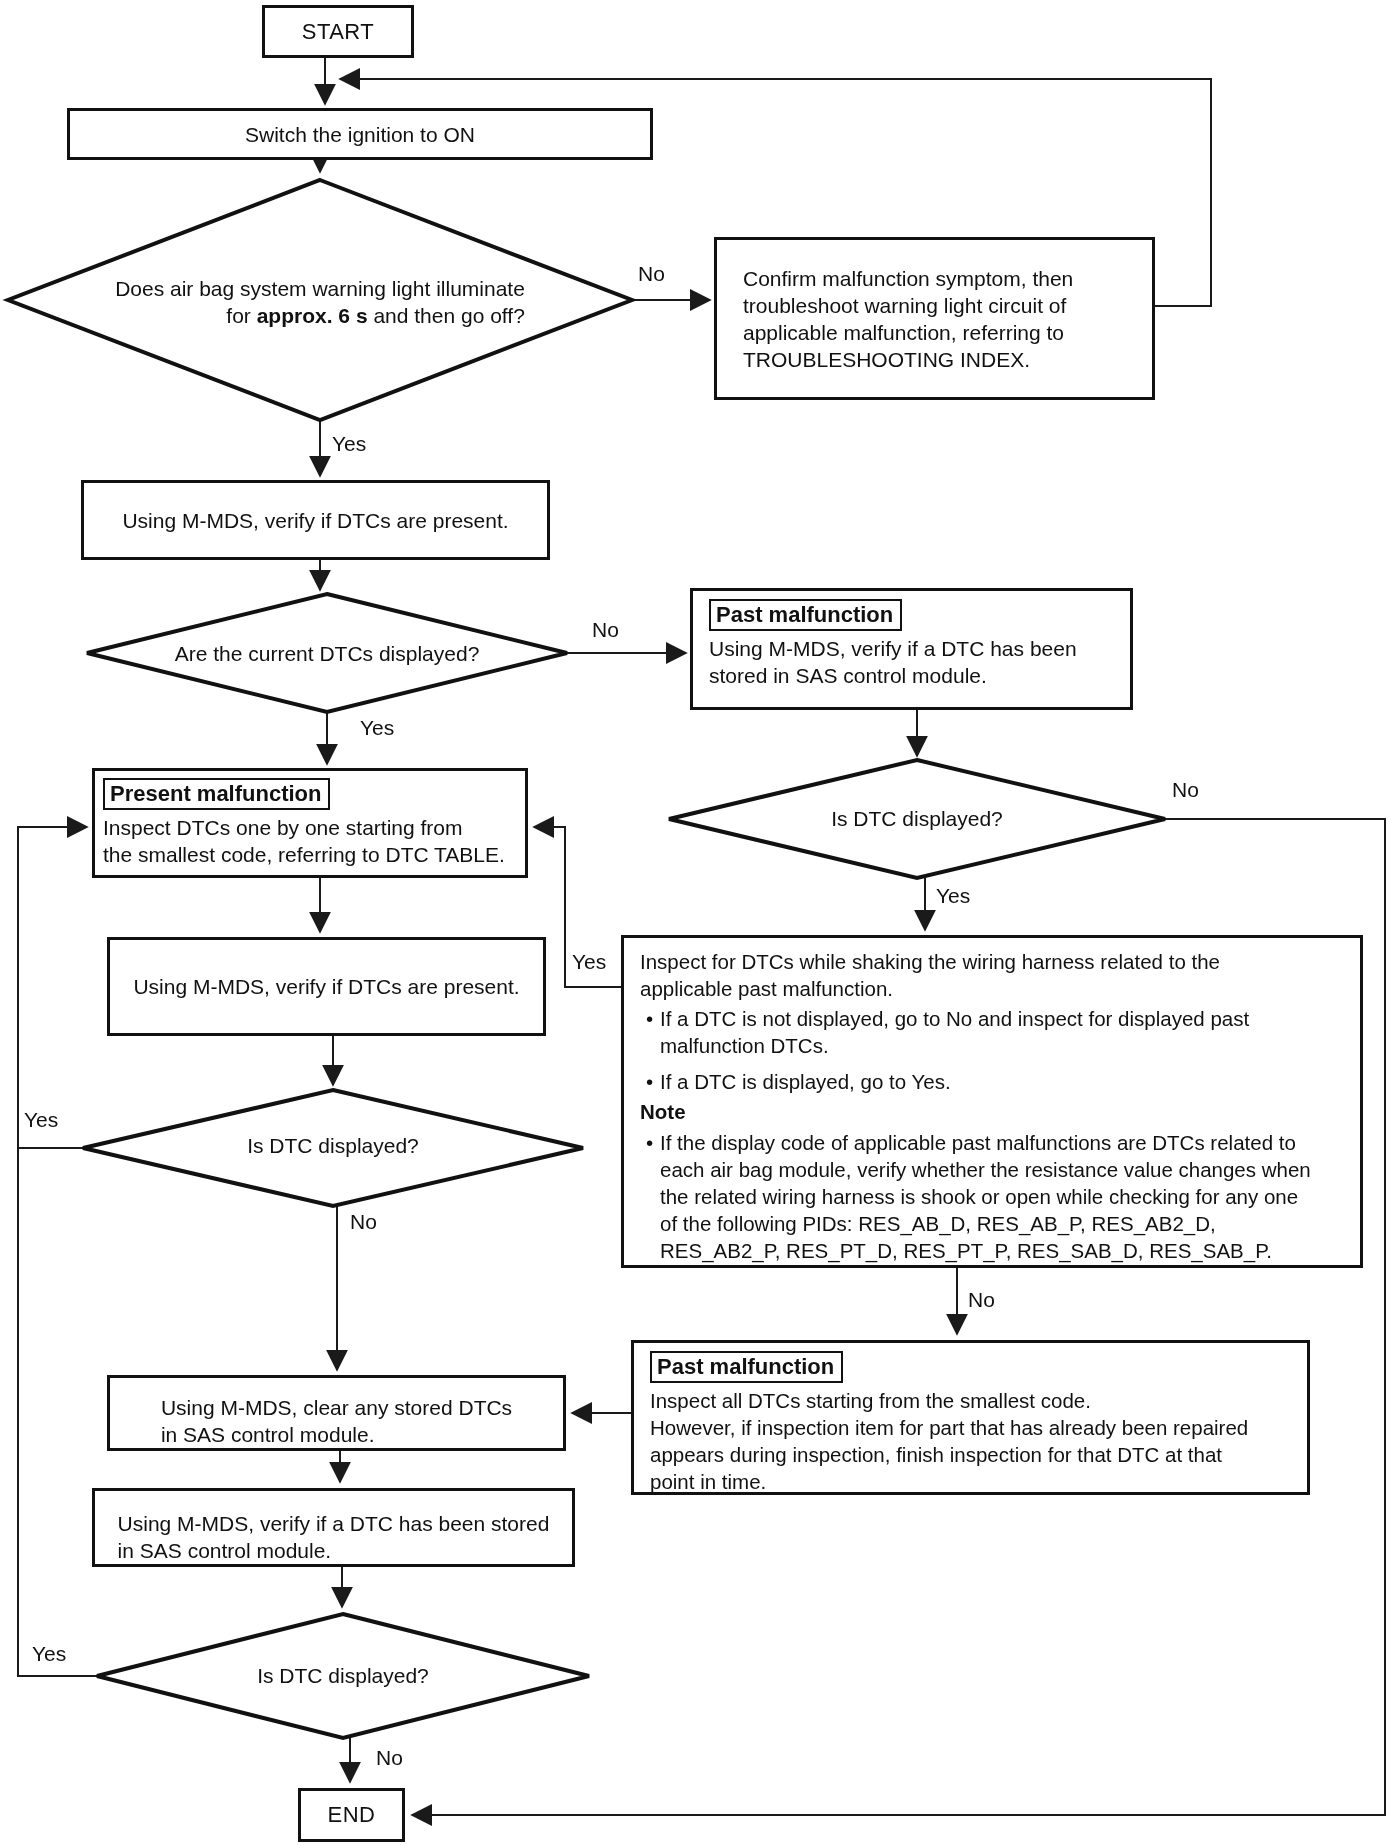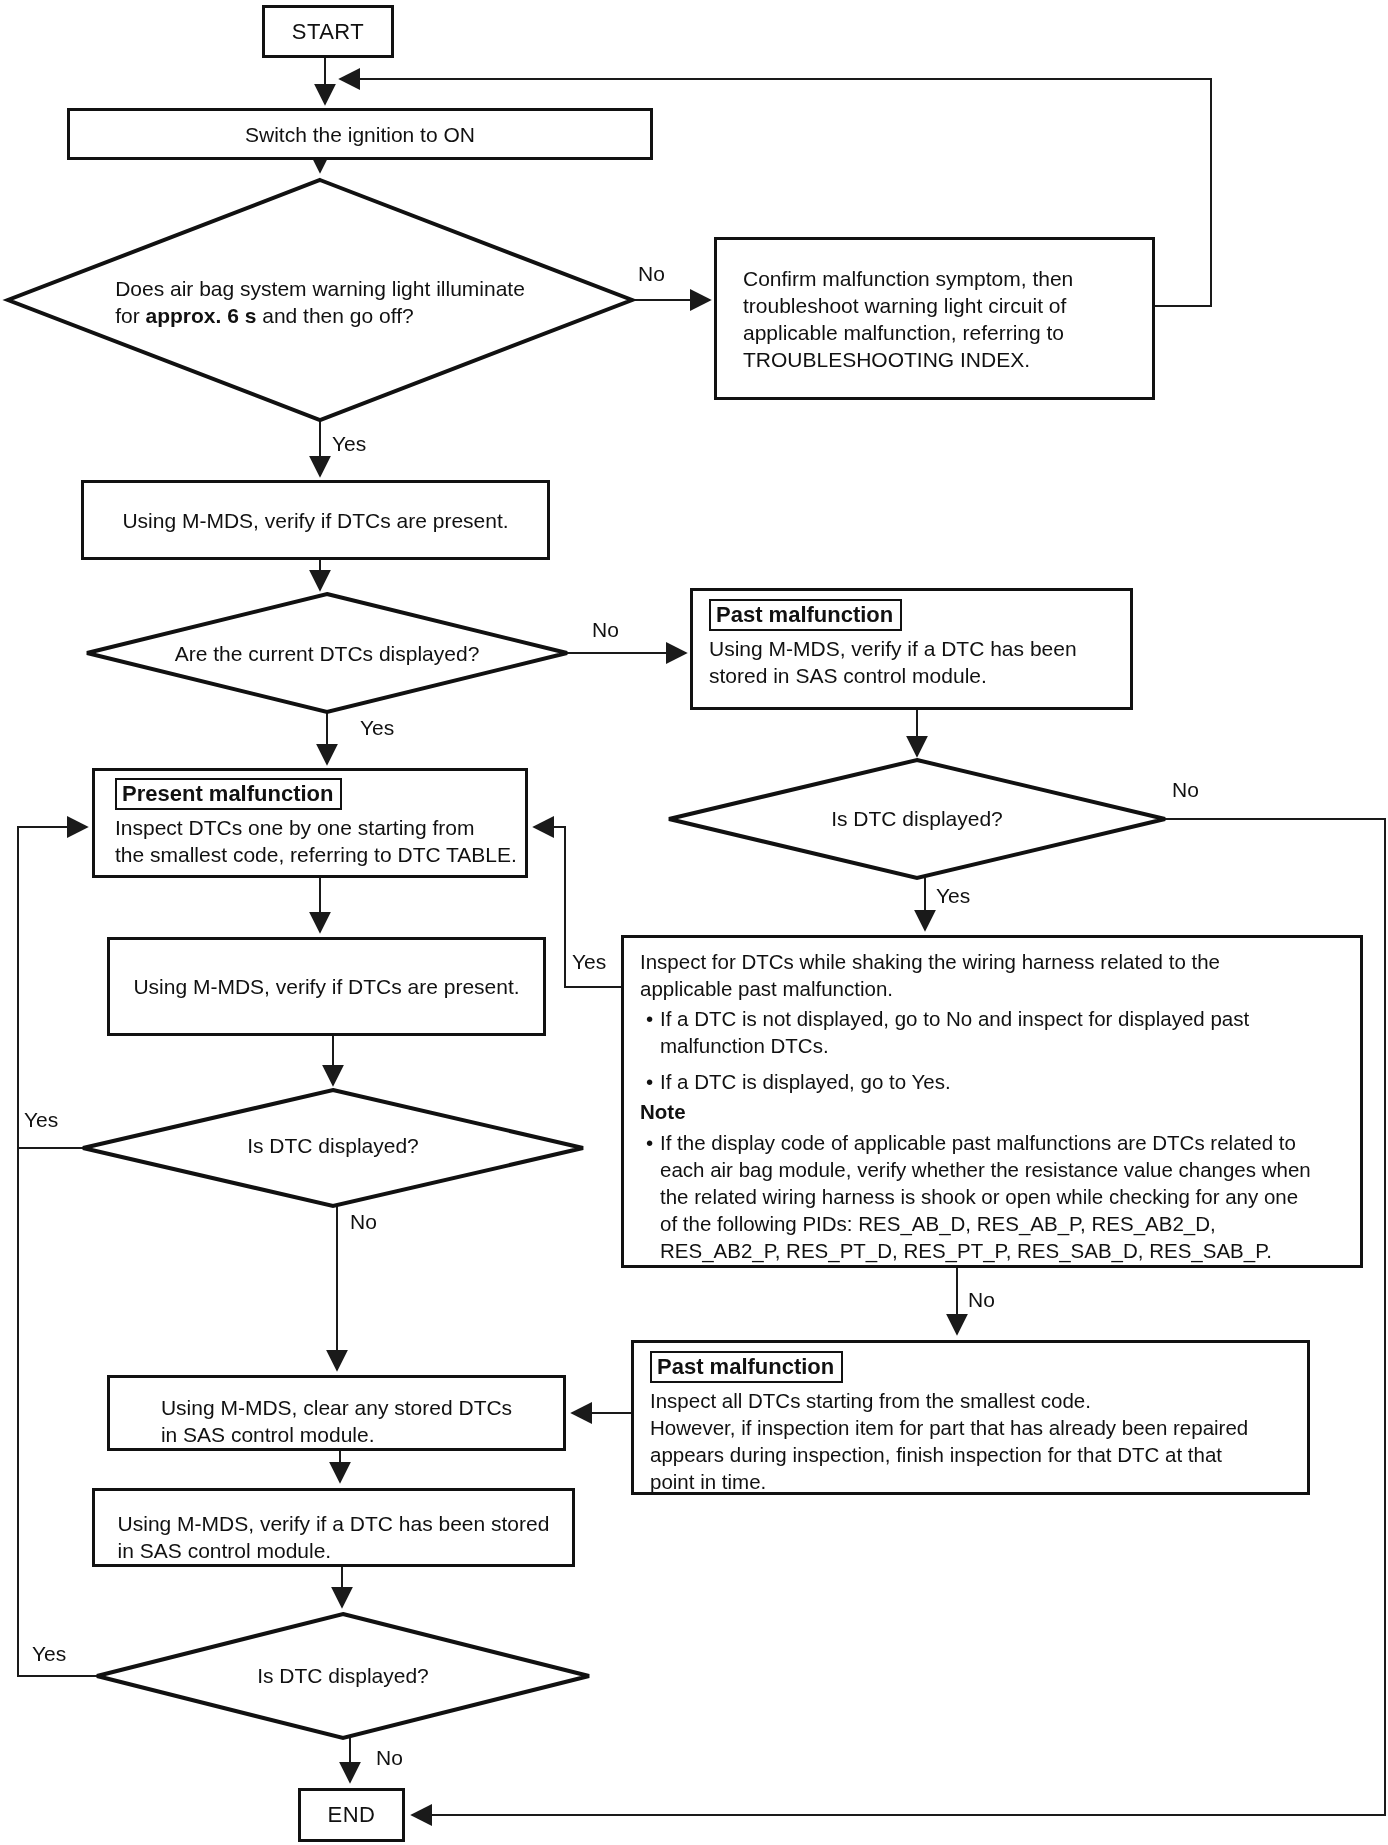--- a/index.html
+++ b/index.html
@@ -58,30 +58,30 @@
     </g>
     <g fill="#fff" stroke="#111" stroke-width="4">
       <polygon points="320,180 632,300 320,420 8,300"></polygon>
       <polygon points="327,594 567,653 327,712 87,653"></polygon>
       <polygon points="917,760 1165,819 917,878 669,819"></polygon>
       <polygon points="333,1090 583,1148 333,1206 83,1148"></polygon>
       <polygon points="343,1614 589,1676 343,1738 97,1676"></polygon>
     </g>
   </svg>
 
-  <div class="node center terminal" style="left:262px;top:5px;width:132px;height:53px;">
+  <div class="node center terminal" style="left:262px;top:5px;width:152px;height:53px;">
     <span>START</span>
   </div>
 
   <div class="node center fs" style="left:67px;top:108px;width:586px;height:52px;">
     <span>Switch the ignition to ON</span>
   </div>
 
   <div class="dtext fs" style="left:40px;top:262px;width:560px;height:80px;">
-    <div style="text-align:left;">
+    <div style="text-align:right;">
       <div>Does air bag system warning light illuminate</div>
       <div><span>for </span><b>approx. 6 s</b><span> and then go off?</span></div>
     </div>
   </div>
 
   <div class="node fs" style="left:714px;top:237px;width:441px;height:163px;padding:25px 10px 0 26px;">
     <div class="prewrap">Confirm malfunction symptom, then
 troubleshoot warning light circuit of
 applicable malfunction, referring to
 TROUBLESHOOTING INDEX.</div>
@@ -98,21 +98,21 @@
   <div class="node fs" style="left:690px;top:588px;width:443px;height:122px;padding:8px 10px 0 16px;">
     <div class="titlebox">Past malfunction</div>
     <div class="prewrap">Using M-MDS, verify if a DTC has been
 stored in SAS control module.</div>
   </div>
 
   <div class="dtext fs" style="left:669px;top:805px;width:496px;height:27px;">
     <span>Is DTC displayed?</span>
   </div>
 
-  <div class="node fs" style="left:92px;top:768px;width:436px;height:110px;padding:7px 8px 0 20px;">
+  <div class="node fs" style="left:92px;top:768px;width:436px;height:110px;padding:7px 8px 0 8px;">
     <div class="titlebox">Present malfunction</div>
     <div class="prewrap">Inspect DTCs one by one starting from
 the smallest code, referring to DTC TABLE.</div>
   </div>
 
   <div class="node center fs" style="left:107px;top:937px;width:439px;height:99px;">
     <span>Using M-MDS, verify if DTCs are present.</span>
   </div>
 
   <div class="dtext fs" style="left:83px;top:1132px;width:500px;height:27px;">

